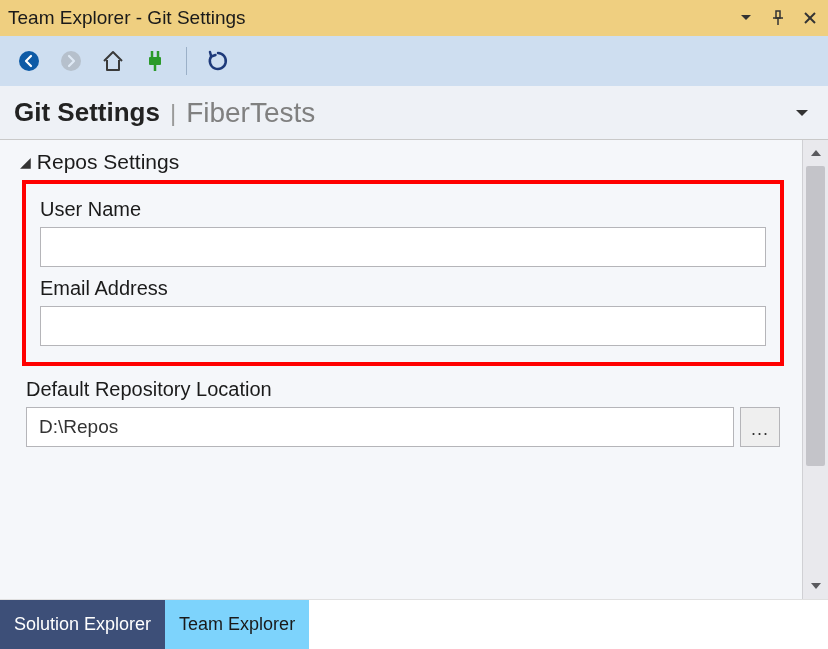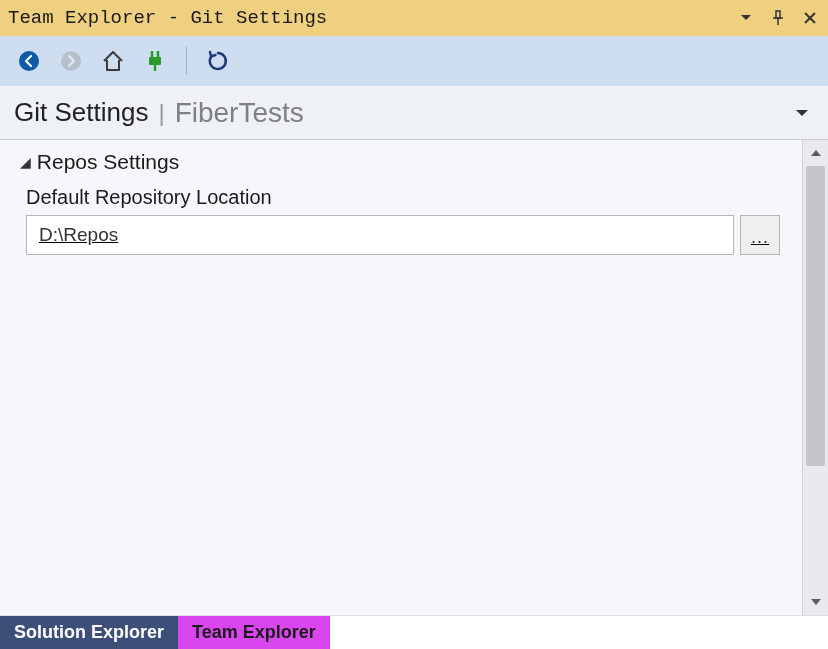--- a/index.html
+++ b/index.html
@@ -15,21 +15,21 @@
     }
     .title-bar {
       background: #efcf80;
       height: 36px;
       display: flex;
       align-items: center;
       padding: 0 8px;
       color: #1a1a1a;
       font-size: 19px;
     }
-    .title-bar-text { flex: 1; font-family: Liberation Mono, monospace; }
+    .title-bar-text { flex: 1; }
     .title-bar-controls {
       display: flex;
       align-items: center;
       gap: 12px;
     }
     .title-bar-controls .ctrl {
       width: 20px;
       height: 20px;
       display: flex;
       align-items: center;
@@ -64,21 +64,21 @@
     .breadcrumb-bar {
       background: #eef1f6;
       height: 54px;
       display: flex;
       align-items: center;
       padding: 0 14px;
       border-bottom: 1px solid #c9c9c9;
     }
     .breadcrumb-title {
       font-size: 26px;
-      font-weight: 400;
+      font-weight: 700;
       color: #222;
     }
     .breadcrumb-sep {
       color: #9a9a9a;
       font-size: 24px;
       margin: 0 10px;
       font-weight: 300;
     }
     .breadcrumb-sub {
       font-size: 28px;
@@ -166,21 +166,20 @@
       font-size: 18px;
       color: #333;
       outline: none;
     }
     .field-block { margin-bottom: 10px; }
     .repo-section { padding: 0 6px; margin-top: 12px; }
     .repo-row {
       display: flex;
       gap: 6px;
       align-items: stretch;
-      text-decoration: underline;
     }
     .repo-input {
       flex: 1;
       height: 40px;
       border: 1px solid #b5b5b9;
       background: #ffffff;
       padding: 0 12px;
       font-size: 19px;
       color: #333;
       display: flex;
@@ -194,39 +193,38 @@
       display: flex;
       align-items: flex-end;
       justify-content: center;
       padding-bottom: 6px;
       font-size: 18px;
       color: #333;
       cursor: pointer;
       letter-spacing: 1px;
     }
     .bottom-tabs {
-      height: 34px;
+      height: 50px;
       display: flex;
       background: #ffffff;
       border-top: 1px solid #e0e0e0;
-      font-weight: bold;
     }
     .tab {
       padding: 0 14px;
       display: flex;
       align-items: center;
       font-size: 18px;
       cursor: pointer;
     }
     .tab.inactive {
       background: #3d4f78;
       color: #ffffff;
     }
     .tab.active {
-      background: #d946ef;
+      background: #7dd3fc;
       color: #1a1a1a;
     }
   </style>
 </head>
 <body>
 
 <div class="title-bar">
   <span class="title-bar-text">Team Explorer - Git Settings</span>
   <div class="title-bar-controls">
     <span class="ctrl">
@@ -296,20 +294,30 @@
   </span>
 </div>
 
 <div class="content-wrap">
   <div class="content">
     <div class="section-header">
       <span class="collapse-caret">◢</span>
       <span>Repos Settings</span>
     </div>
 
+    <div class="highlight-box">
+      <div class="field-block">
+        <div class="field-label">User Name</div>
+        <input class="text-input" type="text" value="" style="">
+      </div>
+      <div class="field-block" style="margin-bottom:2px;">
+        <div class="field-label">Email Address</div>
+        <input class="text-input" type="text" value="" style="">
+      </div>
+    </div>
 
     <div class="repo-section">
       <div class="field-label">Default Repository Location</div>
       <div class="repo-row">
         <div class="repo-input">
           <span>D:\Repos</span>
         </div>
         <div class="browse-btn">
           <span>...</span>
         </div>

